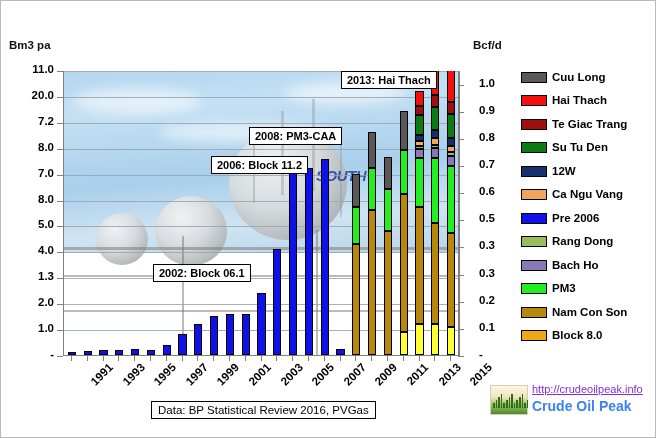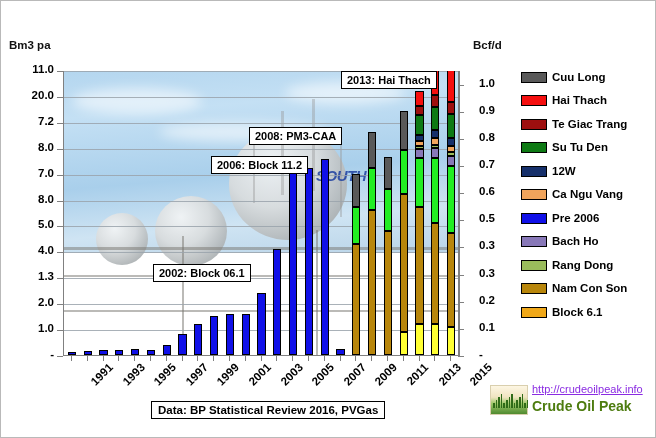--- a/index.html
+++ b/index.html
@@ -104,21 +104,21 @@
   
   .callout {
     position:absolute;
     background:#fff; border:1.2px solid #000;
     font-size:11px; font-weight:bold; color:#000;
     padding:2px 5px; white-space:nowrap;
   }
   #src-box {
     position:absolute; left:150px; top:400px;
     background:#fff; border:1.2px solid #000;
-    font-size:11.5px; font-weight:bold; color:#000;
+    font-size:11.5px; font-weight:normal; color:#000;
     padding:2px 6px; white-space:nowrap;
   }
 
   
   #legend {
     position:absolute; left:520px; top:58px;
     width:132px;
   }
   .leg-row { display:flex; align-items:flex-end; height:23.5px; }
   .sw { width:26px; height:11px; border:1px solid #000; flex:0 0 auto; }
@@ -127,21 +127,21 @@
     white-space:nowrap;
   }
   #brand { position:absolute; left:487px; top:382px; width:168px; }
   #brand-link {
     position:absolute; left:44px; top:0;
     font-size:11px; color:#8a2be2; text-decoration:underline;
     white-space:nowrap;
   }
   #brand-name {
     position:absolute; left:44px; top:15px;
-    font-size:14px; font-weight:bold; color:#4d7c0f;
+    font-size:14px; font-weight:bold; color:#3b82f6;
     white-space:nowrap;
   }
   #brand-logo {
     position:absolute; left:2px; top:2px; width:38px; height:30px;
     background:linear-gradient(180deg,#fdf6e3 0%,#f0e4c0 40%,#9ec96a 62%,#4f8a2f 100%);
     border:1px solid #d9cfae;
   }
   #brand-logo .spike {
     position:absolute; bottom:6px; width:1.5px; background:#2f6b18;
   }
@@ -426,34 +426,38 @@
       </div>
       <div class="leg-row">
         <div class="sw" style="background: rgb(240, 164, 92);"></div>
         <div class="leg-lab">Ca Ngu Vang</div>
       </div>
       <div class="leg-row">
         <div class="sw" style="background: rgb(16, 16, 232);"></div>
         <div class="leg-lab">Pre 2006</div>
       </div>
       <div class="leg-row">
+        <div class="sw" style="background: rgb(154, 188, 92);"></div>
+        <div class="leg-lab">Rang Dong</div>
+      </div>
+      <div class="leg-row">
         <div class="sw" style="background: rgb(136, 120, 184);"></div>
         <div class="leg-lab">Bach Ho</div>
       </div>
       <div class="leg-row">
-        <div class="sw" style="background: rgb(154, 188, 92);"></div>
-        <div class="leg-lab">Rang Dong</div>
+        <div class="sw" style="background: rgb(34, 238, 34);"></div>
+        <div class="leg-lab">PM3</div>
       </div>
       <div class="leg-row">
         <div class="sw" style="background: rgb(184, 134, 11);"></div>
         <div class="leg-lab">Nam Con Son</div>
       </div>
       <div class="leg-row">
         <div class="sw" style="background: rgb(240, 168, 25);"></div>
-        <div class="leg-lab">Block 6.1</div>
+        <div class="leg-lab">Block 8.0</div>
       </div>
     </div>
 
   <div id="brand">
     <div id="brand-logo">
         <div class="spike" style="left: 2px; height: 5px;"></div>
         <div class="spike" style="left: 4.6px; height: 8px;"></div>
         <div class="spike" style="left: 7.2px; height: 11px;"></div>
         <div class="spike" style="left: 9.8px; height: 14px;"></div>
         <div class="spike" style="left: 12.4px; height: 5px;"></div>

